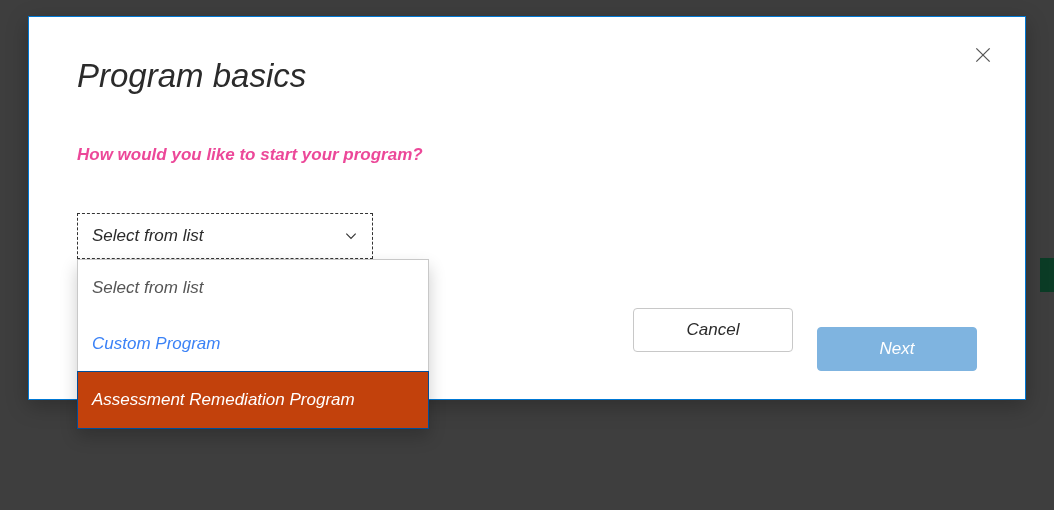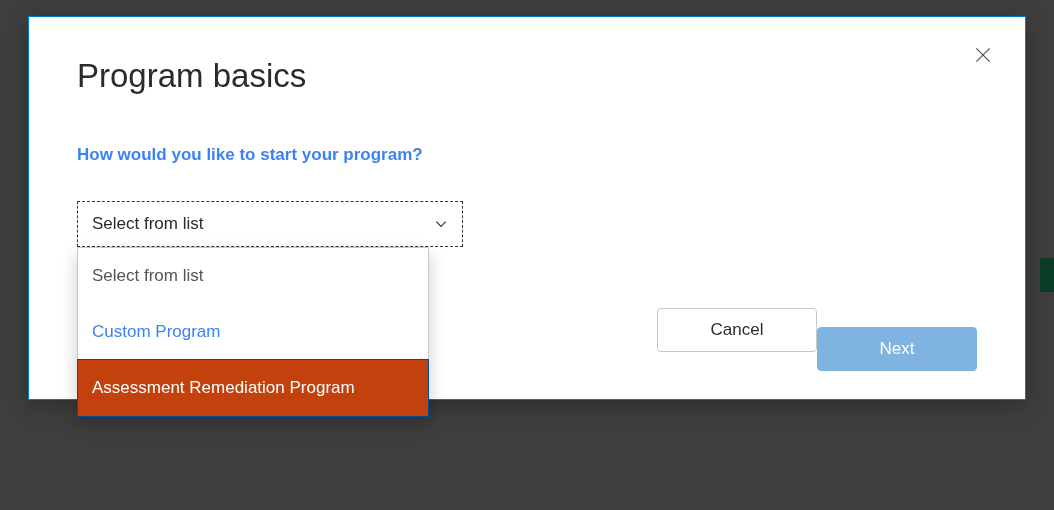--- a/index.html
+++ b/index.html
@@ -14,46 +14,47 @@
     .modal {
       position: absolute;
       top: 16px;
       left: 28px;
       right: 28px;
       height: 384px;
       background: #ffffff;
       border: 1px solid #0078d4;
       box-shadow: 0 6px 20px rgba(0,0,0,0.25);
       padding: 40px 48px 32px 48px;
+      font-style: italic;
     }
     .close-btn {
       position: absolute;
       top: 28px;
       right: 32px;
       width: 20px;
       height: 20px;
       cursor: pointer;
       color: #555;
     }
     .close-btn svg { width: 100%; height: 100%; }
     .title {
       font-size: 33px;
       font-weight: 400;
       color: #2b2b2b;
       margin-bottom: 50px;
     }
     .question {
       font-size: 17px;
       font-weight: 600;
-      color: #3b82f6;
-      margin-bottom: 36px;
+      color: #ec4899;
+      margin-bottom: 48px;
     }
     .select-wrap {
       position: relative;
-      width: 386px;
+      width: 296px;
     }
     .select-trigger {
       width: 100%;
       height: 46px;
       border: 1px dashed #333;
       background: #fff;
       display: flex;
       align-items: center;
       justify-content: space-between;
       padding: 0 14px;
@@ -91,20 +92,21 @@
       background: #c2410c;
       color: #fff;
       border: 1px solid #004d99;
       margin: -1px;
     }
     .footer {
       position: absolute;
       bottom: 28px;
       right: 48px;
       display: flex;
+      gap: 24px;
     }
     .btn {
       min-width: 160px;
       height: 44px;
       font-size: 17px;
       border-radius: 4px;
       cursor: pointer;
       display: flex;
       align-items: center;
       justify-content: center;

